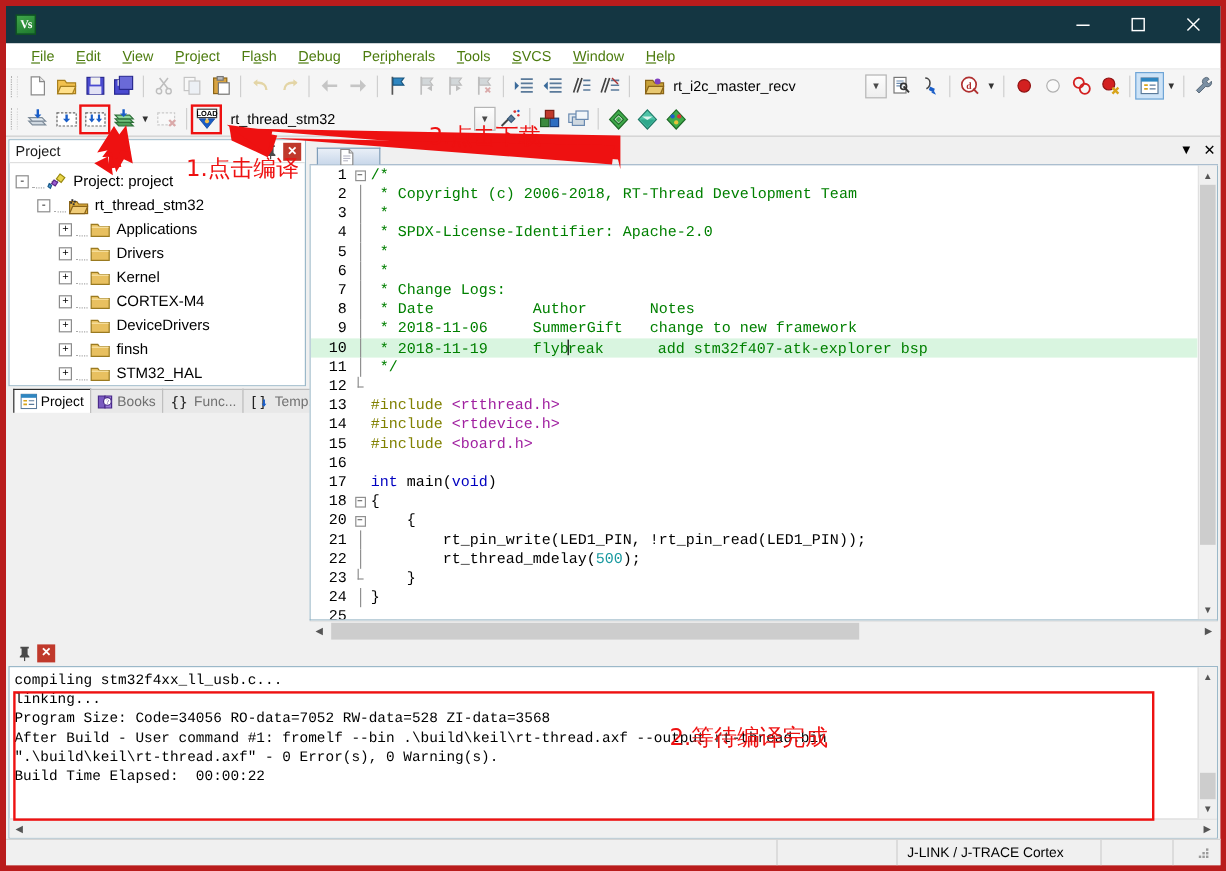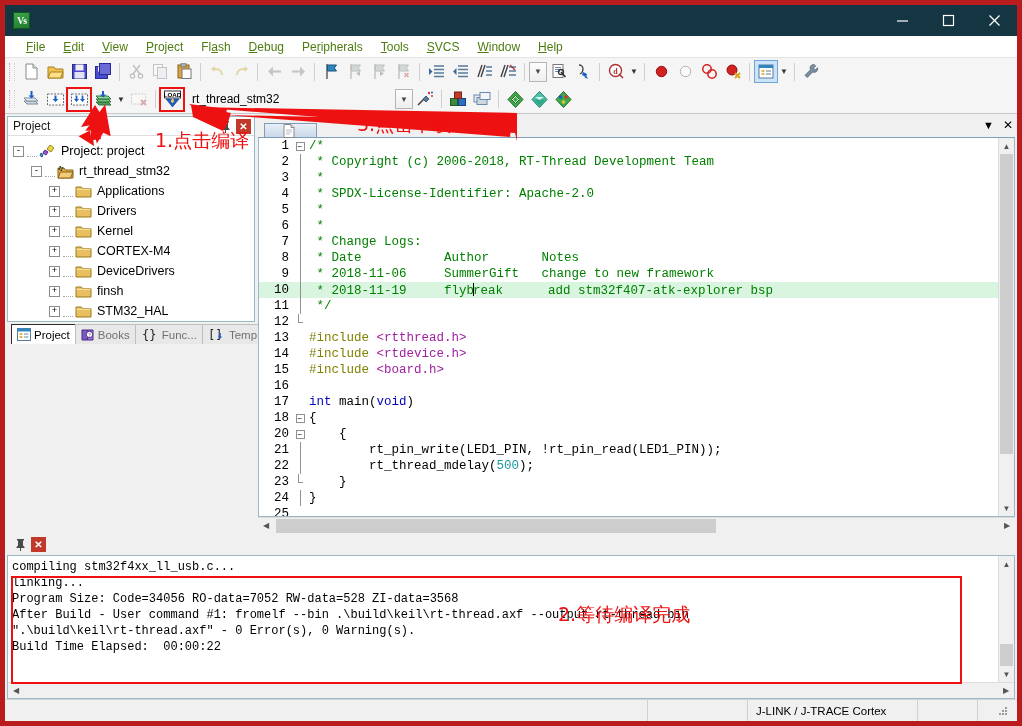--- a/index.html
+++ b/index.html
@@ -619,20 +619,30 @@
             <path d="M1 14L5 2M4 14L8 2" stroke="#444" stroke-width="1.4" fill="none"></path>
             <g stroke="#5a7a9a" stroke-width="1.3">
               <path d="M9 4h7M9 8h7M9 12h7"></path>
             </g>
             <path d="M10 2l5 5" stroke="#a33" stroke-width="1.2"></path>
           </svg>
       </div>
 
       <div class="tb-sep"></div>
 
+      <div class="func-combo">
+        <div class="tb-btn">
+          <svg width="17" height="17" viewBox="0 0 17 17">
+              <path d="M1 4h6l1.5 2H16v9H1z" fill="#c8a23a" stroke="#8a6418"></path>
+              <path d="M1 15l2.5-6H16l-2.5 6z" fill="#e8c871" stroke="#8a6418"></path>
+              <circle cx="11" cy="5" r="2.5" fill="#7f3fbf"></circle>
+            </svg>
+        </div>
+        <div class="fn-text">rt_i2c_master_recv</div>
+      </div>
       <div class="combo-arrow">▼</div>
 
       <div class="tb-btn">
         <svg width="17" height="17" viewBox="0 0 17 17">
             <rect x="2" y="1.5" width="10" height="13" fill="#fff" stroke="#777"></rect>
             <g stroke="#6a8ab0" stroke-width="1">
               <path d="M4 4.5h6M4 6.5h6M4 8.5h5"></path>
             </g>
             <path d="M10 9l4.5 5" stroke="#333" stroke-width="1.6"></path>
             <circle cx="10" cy="9" r="2.5" fill="none" stroke="#333" stroke-width="1.3"></circle>
@@ -1125,16 +1135,16 @@
     <polygon points="26,14 66,22 62,34 58,40 28,26" fill="#ee1111"></polygon>
     <path d="M24 13 L62 18 L58 38 Z" fill="#ee1111"></path>
     <path d="M60 24 L345 46 L347 30 Z" fill="#ee1111"></path>
   </svg>
 
   <svg class="arrow-svg" style="left:60px; top:100px; width:60px; height:30px;">
     <polygon points="30,0 44,22 36,20 32,28 26,20 16,22" fill="#ee1111"></polygon>
   </svg>
 
   <div class="anno" style="left:150px; top:123px;">1.点击编译</div>
-  <div class="anno" style="left:352px; top:107px;">3.点击下载</div>
+  <div class="anno" style="left:352px; top:96px;">3.点击下载</div>
   <div class="anno" style="left:553px; top:597px;">2.等待编译完成</div>
 
 </div>
 
 </body></html>

